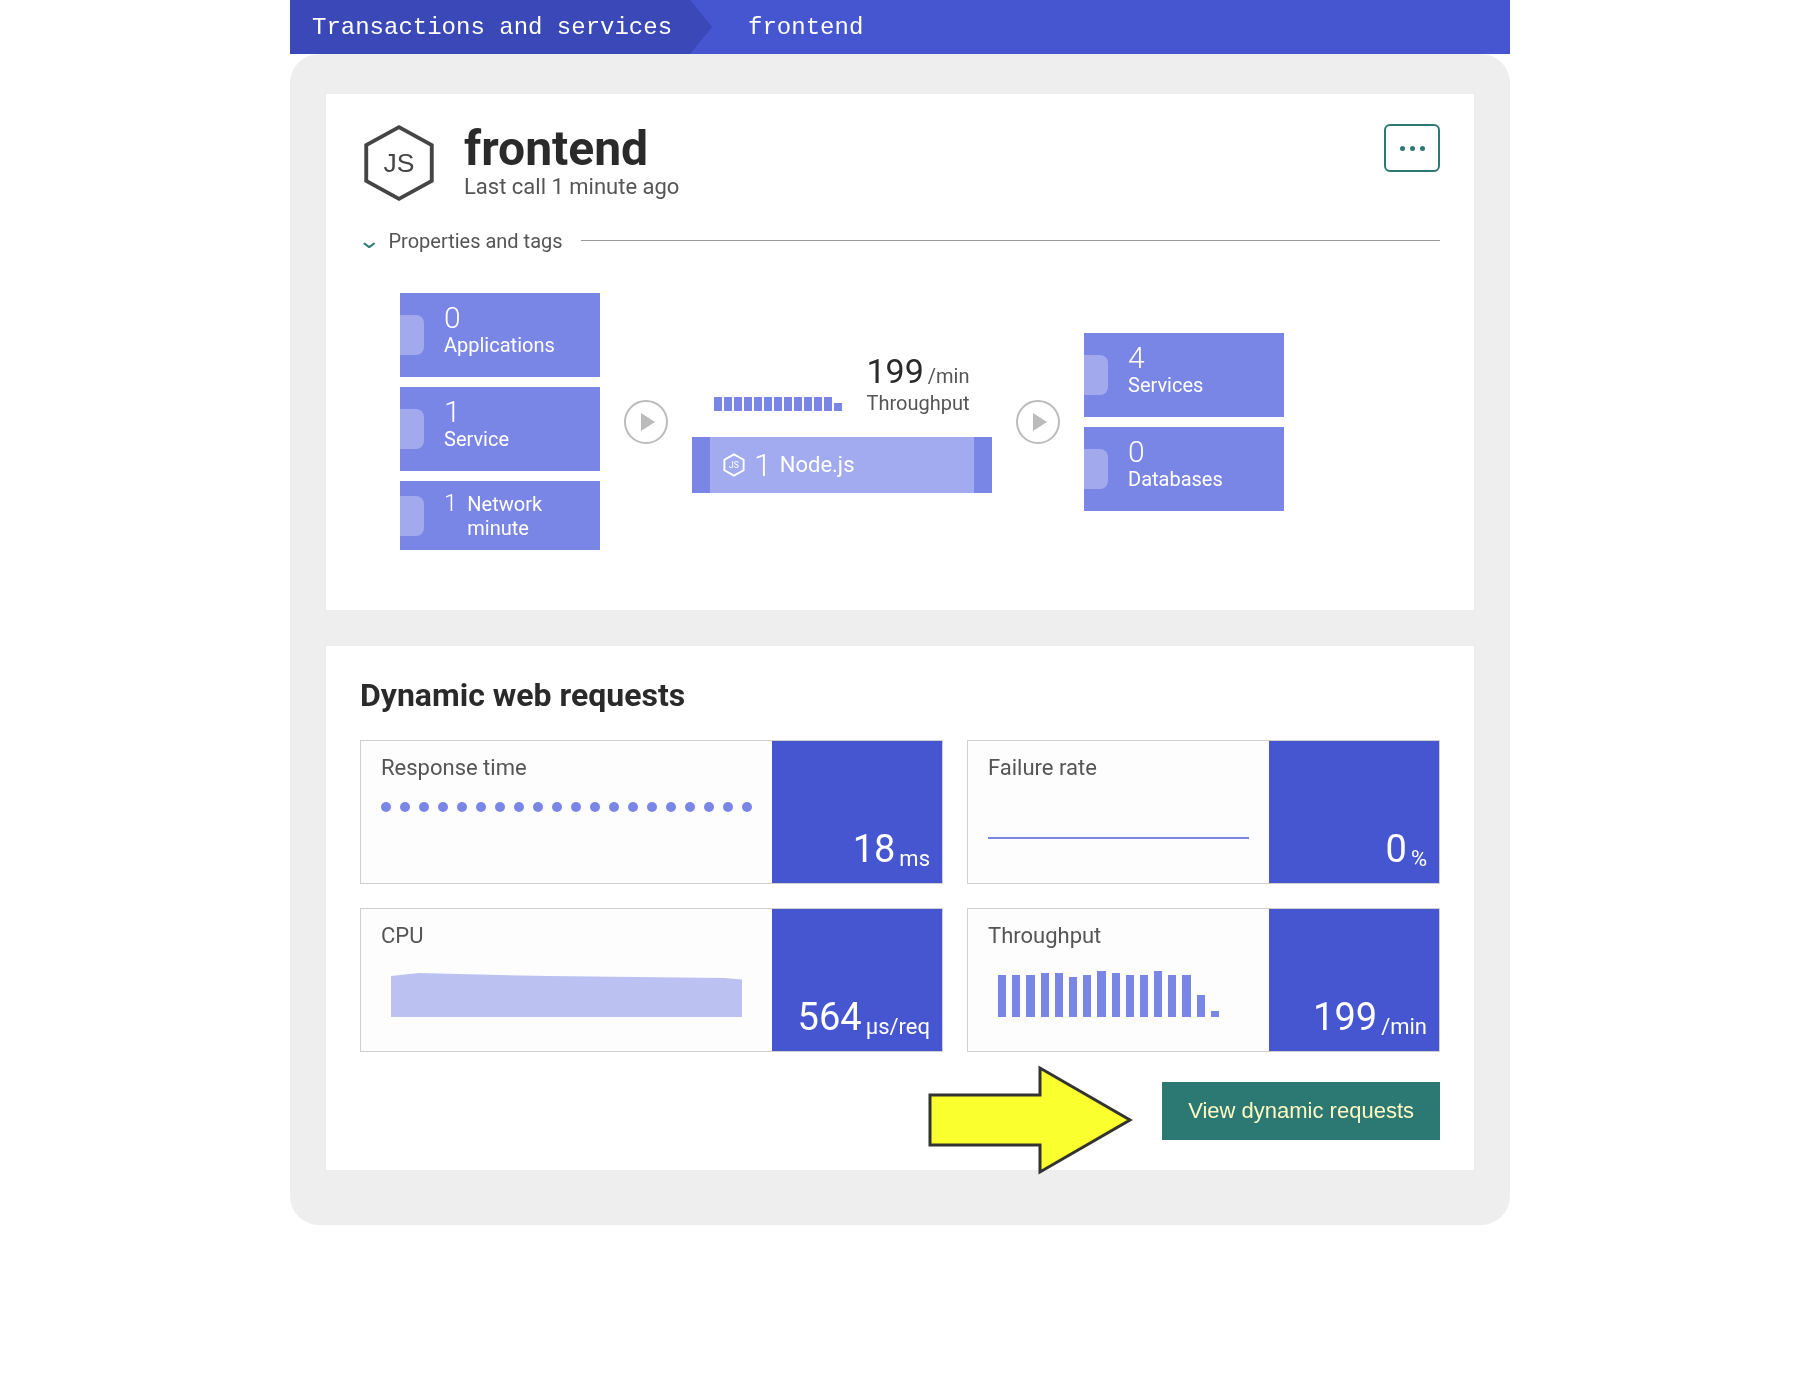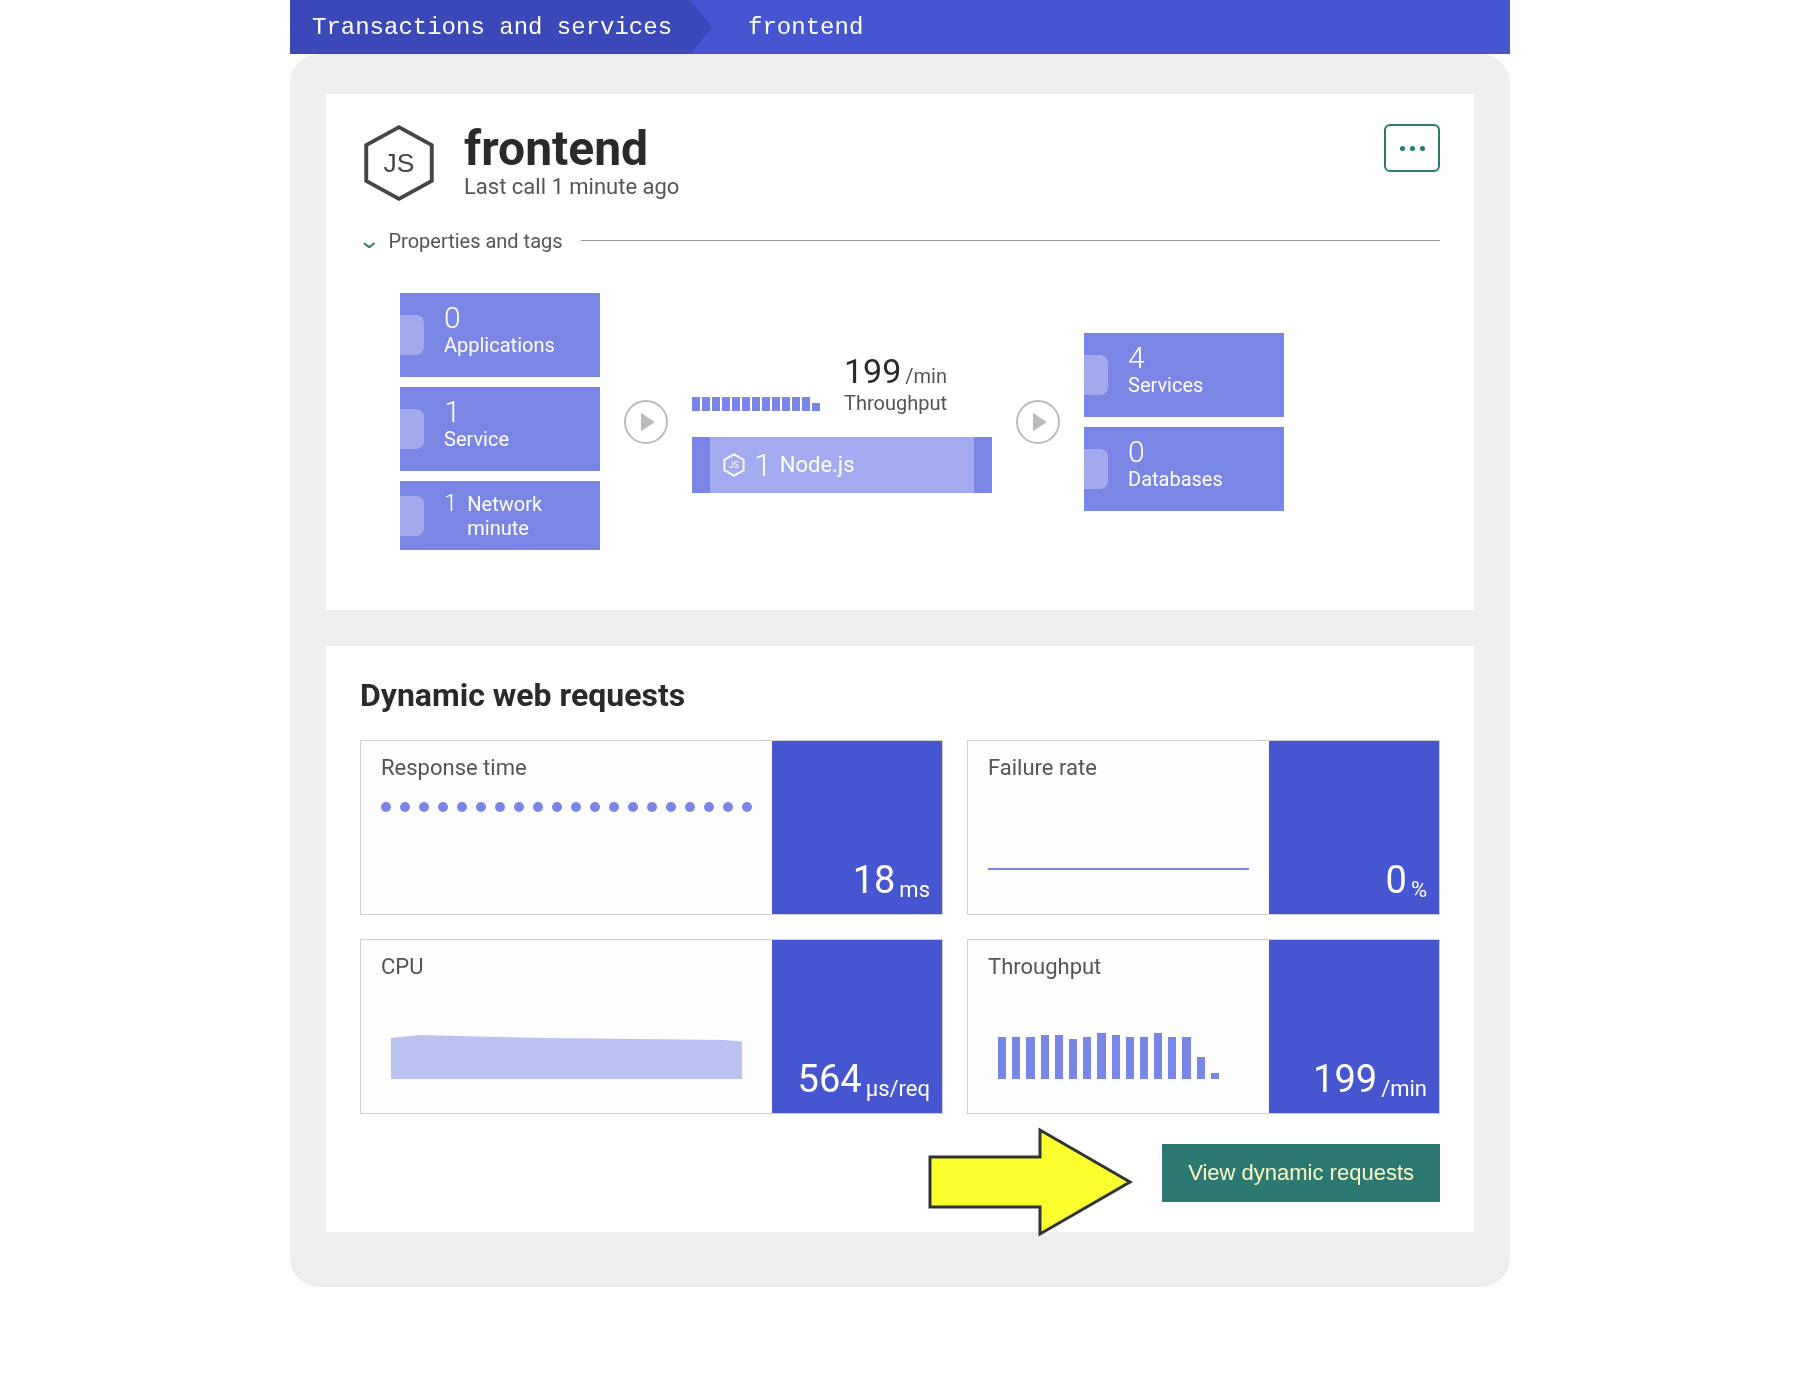--- a/index.html
+++ b/index.html
@@ -87,40 +87,40 @@
   .tile .icon {
     position:absolute; left:-2px; top:50%; transform:translateY(-50%);
     width:26px; height:40px; background:rgba(255,255,255,0.3); border-radius:0 8px 8px 0;
   }
   .playbtn {
     width:44px; height:44px; border-radius:50%; border:2px solid #bbb;
     display:flex; align-items:center; justify-content:center; cursor:pointer; background:#fff;
   }
   .tri { width:0; height:0; border-top:9px solid transparent; border-bottom:9px solid transparent; border-left:14px solid #bbb; margin-left:3px;}
 
-  .midcol { display:flex; flex-direction:column; gap:22px; align-items:flex-start; }
+  .midcol { display:flex; flex-direction:column; gap:22px; align-items:center; }
   .throughput .num { font-size:34px; }
   .throughput .unit { font-size:20px; color:var(--sub); margin-left:4px;}
   .throughput .word { font-size:20px; color:var(--sub);}
   .sparkbars { display:flex; gap:2px; align-items:flex-end; height:30px; margin-bottom:4px;}
   .sparkbars .b { width:8px; background:var(--tile); }
 
   .node-chip {
     display:flex; align-items:center; gap:8px; background:var(--tile-light); color:#fff;
     height:56px; width:300px; border-left:18px solid var(--tile); border-right:18px solid var(--tile);
     padding:0 12px; font-size:22px;
   }
   .node-chip .n { font-size:32px; font-weight:300;}
   .minihex { width:24px; height:24px; }
 
   
   .sec-title { font-size:32px; font-weight:700; margin-bottom:26px;}
   .metrics { display:grid; grid-template-columns: 1fr 1fr; gap:24px;}
   .metric {
-    display:flex; border:1px solid var(--border); height:175px; background:#fdfdfd;
+    display:flex; border:1px solid var(--border); height:144px; background:#fdfdfd;
     cursor:pointer;
   }
   .metric .left { flex:1; padding:14px 20px; display:flex; flex-direction:column;}
   .metric .name { font-size:22px; color:var(--sub); margin-bottom:10px;}
   .metric .chart { flex:1; position:relative;}
   .metric .right {
     width:170px; background:var(--accent); color:#fff; display:flex; align-items:flex-end; justify-content:flex-end;
     padding:12px; font-size:22px;
   }
   .metric .right .val { font-size:38px; margin-right:4px;}

